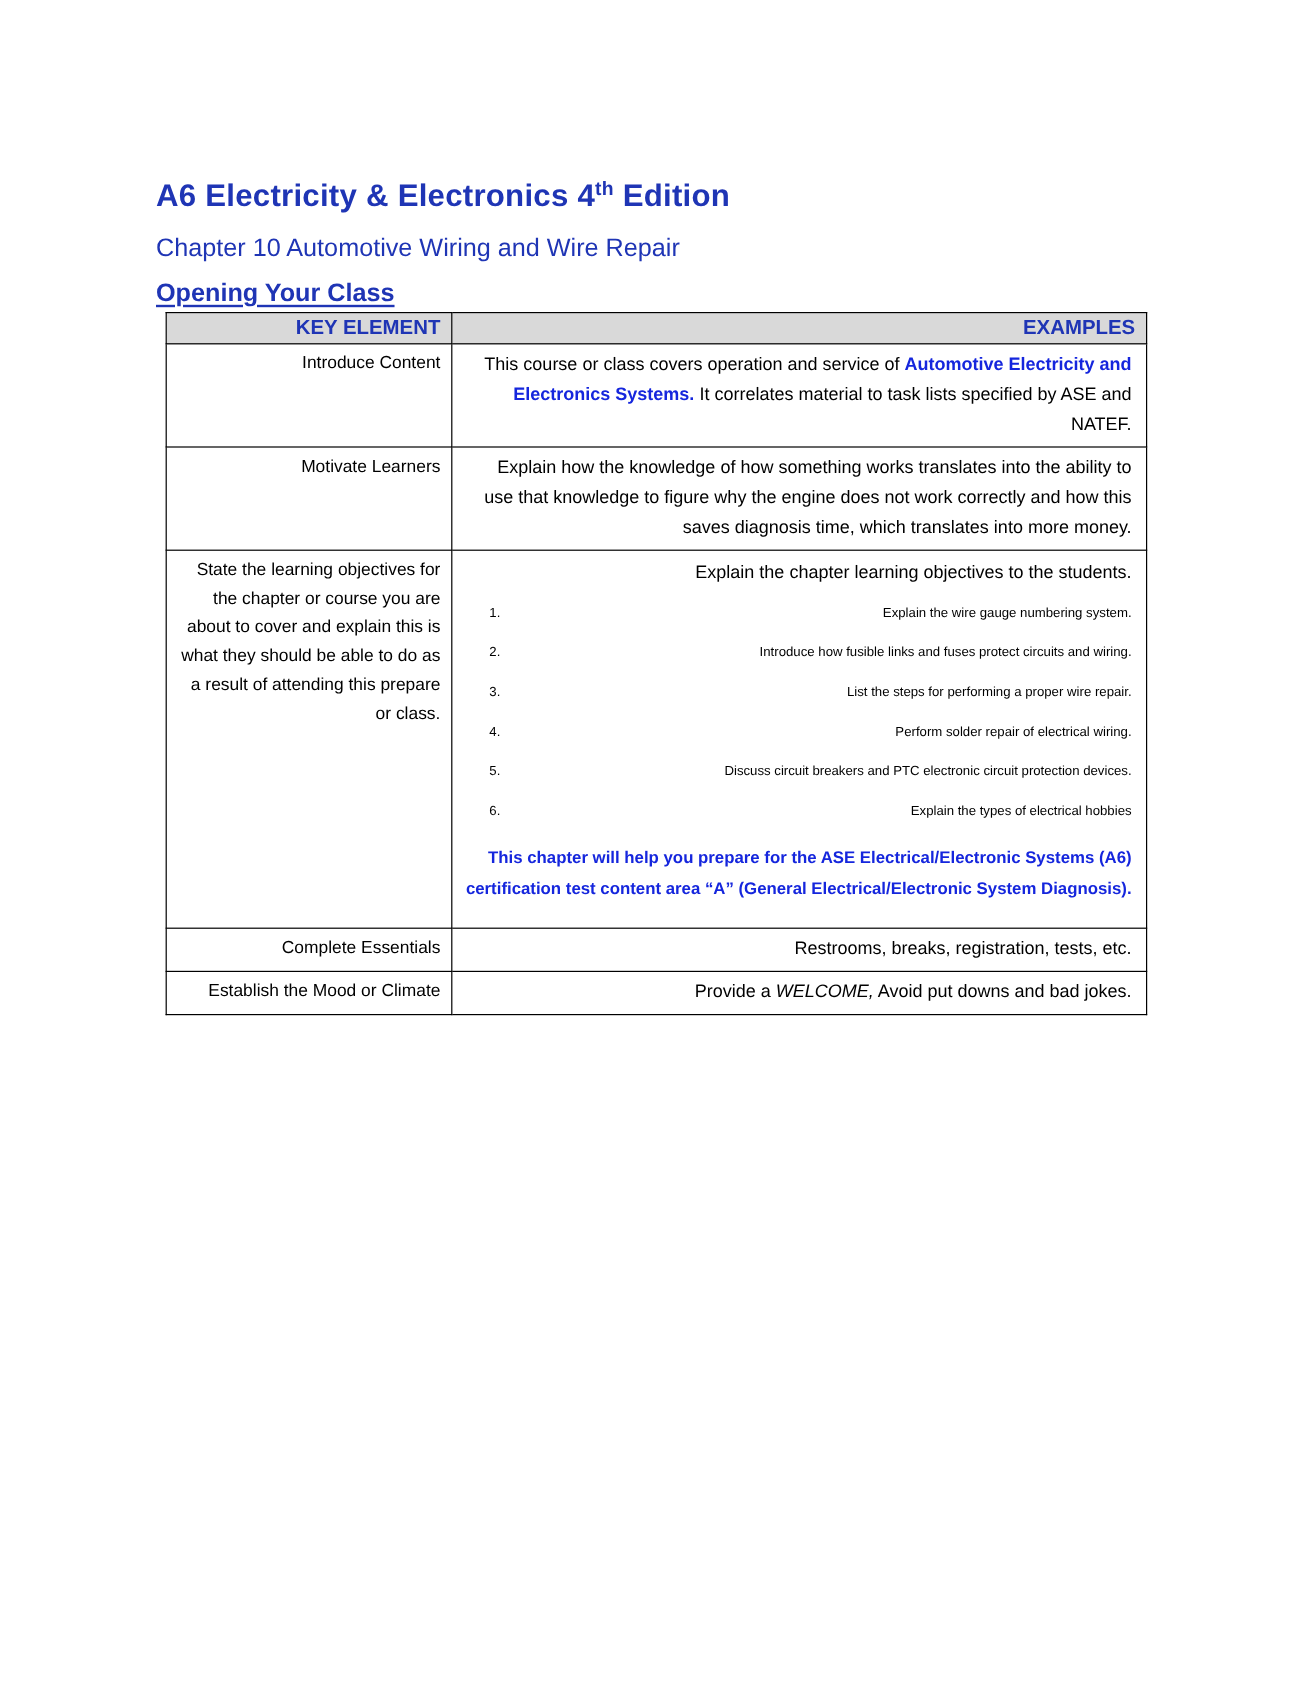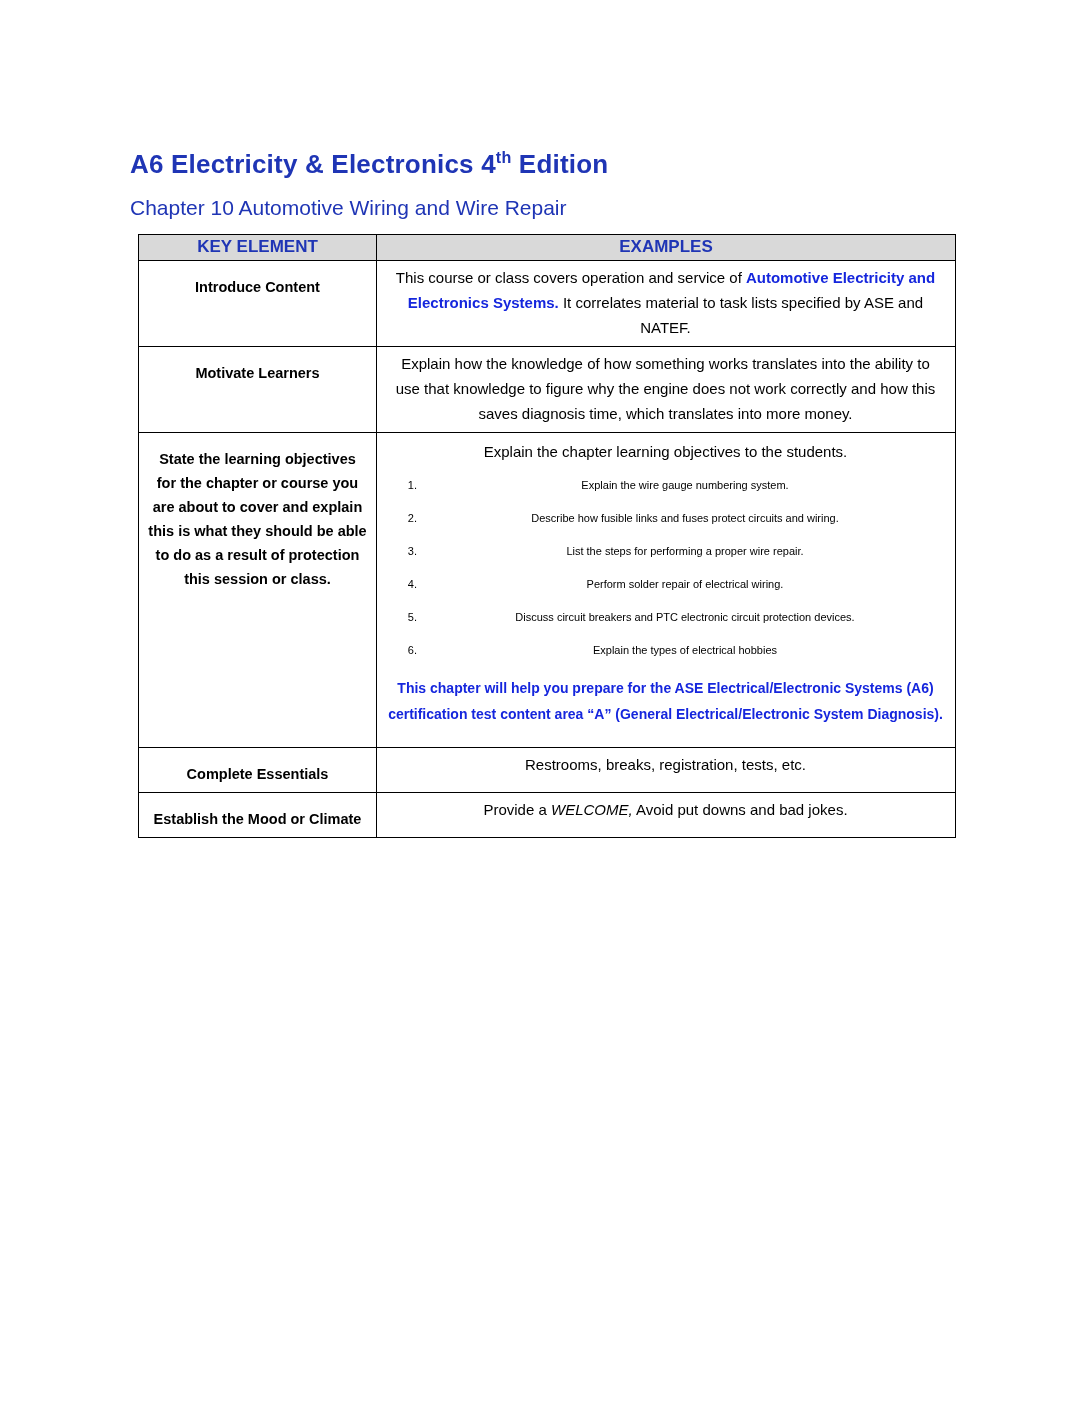--- a/index.html
+++ b/index.html
@@ -46,35 +46,35 @@
   table.key-table {
     border-collapse: collapse;
     width: 818px;
     margin-left: 8px;
     table-layout: fixed;
   }
   table.key-table th,
   table.key-table td {
     border: 1px solid var(--border-color);
     vertical-align: top;
-    text-align: center;
+    text-align: right;
   }
   th.col-key { width: 238px; }
   table.key-table th {
     background: var(--header-bg);
     color: var(--heading-blue);
     font-size: 17px;
     font-weight: 700;
     padding: 2px 9px 3px 9px;
   }
   td.key-cell {
-    font-weight: 700;
+    font-weight: 400;
     font-size: 14.5px;
     line-height: 24px;
-    padding: 14px 9px 6px 9px;
+    padding: 4px 9px 6px 9px;
     margin-left: 19px;
   }
   td.content-cell {
     font-size: 15px;
     line-height: 25px;
     padding: 4px 12px 6px 11px;
   }
   .seg-blue-bold { color: var(--accent-blue); font-weight: 700; }
   .seg-italic { font-style: italic; }
   .para { margin: 2px 0 8px 0; }
@@ -98,44 +98,45 @@
 </style>
 </head>
 <body>
 
 <div class="page">
 
   <h1 class="doc-title"><span>A6 Electricity &amp; Electronics 4</span><sup>th</sup><span> Edition</span></h1>
 
   <h2 class="chapter-heading">Chapter 10 Automotive Wiring and Wire Repair</h2>
 
+  <h3 class="section-heading">Opening Your Class</h3>
 
   <table class="key-table">
     <thead>
       <tr>
         <th class="col-key">KEY ELEMENT</th>
         <th>EXAMPLES</th>
       </tr>
     </thead>
     <tbody>
       <tr>
         <td class="key-cell">Introduce Content</td>
         <td class="content-cell"><span>This course or class covers operation and service of </span><span class="seg-blue-bold">Automotive Electricity and Electronics Systems.</span><span> It correlates material to task lists specified by ASE and NATEF.</span></td>
       </tr>
       <tr>
         <td class="key-cell">Motivate Learners</td>
         <td class="content-cell">Explain how the knowledge of how something works translates into the ability to use that knowledge to figure why the engine does not work correctly and how this saves diagnosis time, which translates into more money.</td>
       </tr>
       <tr>
-        <td class="key-cell">State the learning objectives for the chapter or course you are about to cover and explain this is what they should be able to do as a result of protection this session or class.</td>
+        <td class="key-cell">State the learning objectives for the chapter or course you are about to cover and explain this is what they should be able to do as a result of attending this prepare or class.</td>
         <td class="content-cell">
           <p class="para">Explain the chapter learning objectives to the students.</p>
           <ol class="objectives">
               <li>Explain the wire gauge numbering system.</li>
-              <li>Describe how fusible links and fuses protect circuits and wiring.</li>
+              <li>Introduce how fusible links and fuses protect circuits and wiring.</li>
               <li>List the steps for performing a proper wire repair.</li>
               <li>Perform solder repair of electrical wiring.</li>
               <li>Discuss circuit breakers and PTC electronic circuit protection devices.</li>
               <li>Explain the types of electrical hobbies</li>
             </ol>
           <p class="ase-note">This chapter will help you prepare for the ASE Electrical/Electronic Systems (A6) certification test content area “A” (General Electrical/Electronic System Diagnosis).</p>
         </td>
       </tr>
       <tr>
         <td class="key-cell">Complete Essentials</td>

